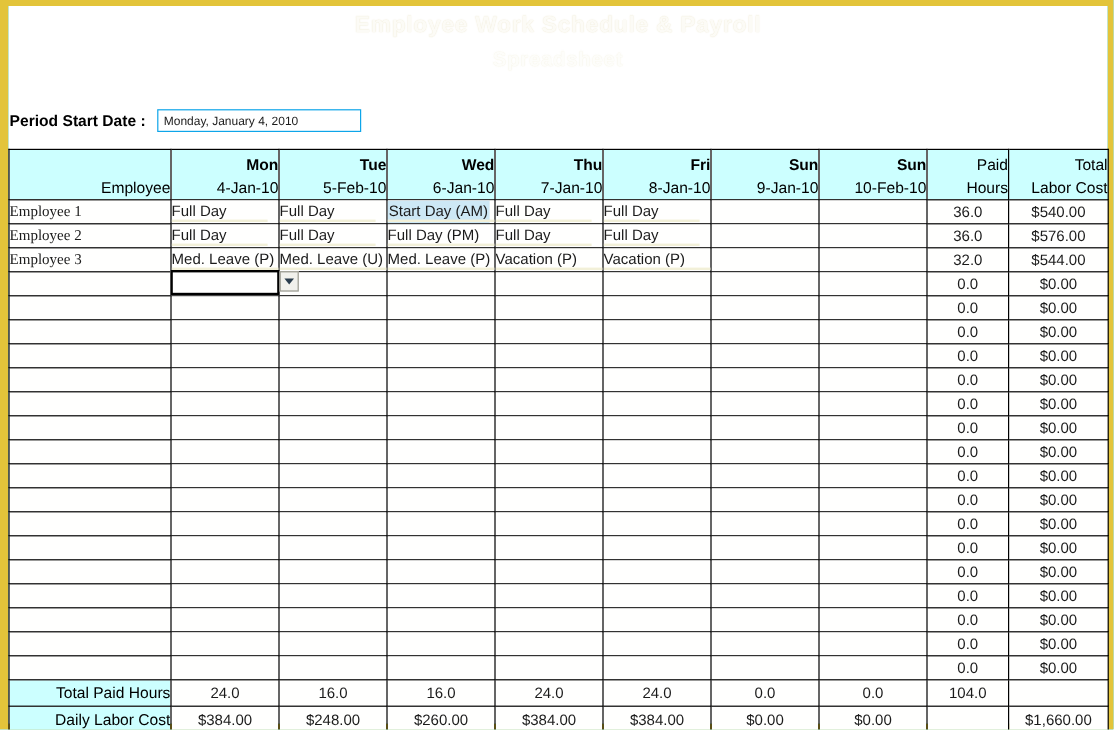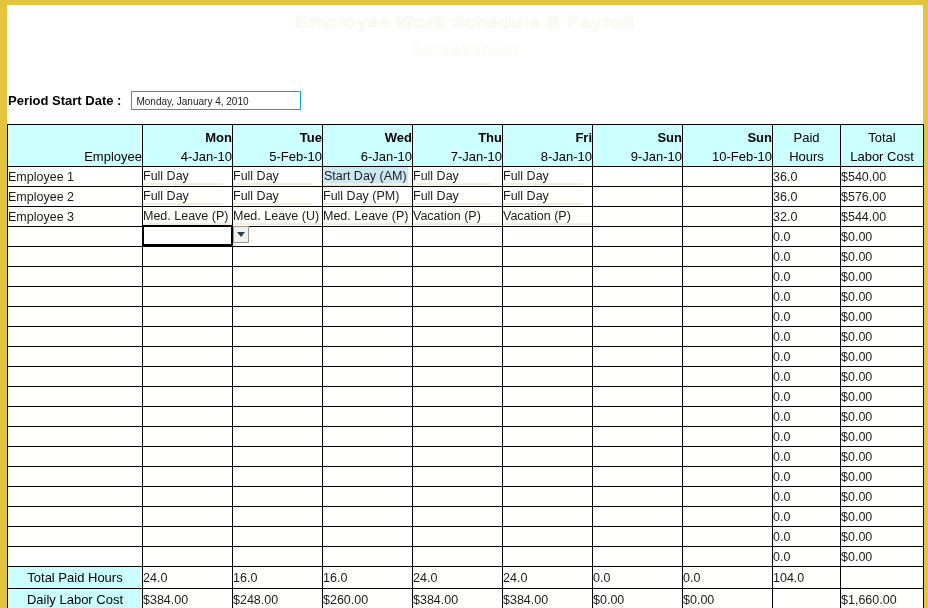--- a/index.html
+++ b/index.html
@@ -132,32 +132,33 @@
     text-align: right;
     padding-left: 3px;
     vertical-align: bottom;
   }
   th.h-day {
     text-align: right;
   }
   th.h-day .dow { display: block; font-weight: bold; }
   th.h-day .dte { display: block; font-weight: normal; }
   th.h-stack {
-    text-align: center;
+    text-align: right;
     padding-left: 3px;
   }
   th.h-stack .l1 { display: block; }
   th.h-stack .l2 { display: block; }
 
   
   tbody tr { height: 20px; }
   td.emp-name {
     text-align: left;
     padding-left: 3px;
     color: #1b1b1b;
+    font-family: Liberation Serif, serif;
   }
   td.day-cell {
     text-align: left;
     padding-left: 2px;
     color: #1b1b1b;
     position: relative;
   }
   td.day-cell .txt {
     position: relative;
     display: inline-block;
@@ -171,31 +172,31 @@
     right: -34px;
     bottom: 1px;
     height: 2px;
     background: #f2f0d8;
   }
   td.day-cell.hl .txt {
     background: #cde8f5;
     padding: 0 1px;
   }
   td.num {
-    text-align: left;
+    text-align: center;
     padding-right: 3px;
     color: #1b1b1b;
   }
   td.blank { background: #fffffe; }
 
   
   tr.total-row td { height: 21px; }
   td.total-label {
     background: #ccffff !important;
-    text-align: center;
+    text-align: right;
     padding-right: 3px;
     font-weight: bold;
     font-size: 13px;
     color: #000000;
   }
 
   
   #active-cell {
     position: absolute;
     left: 135px;

